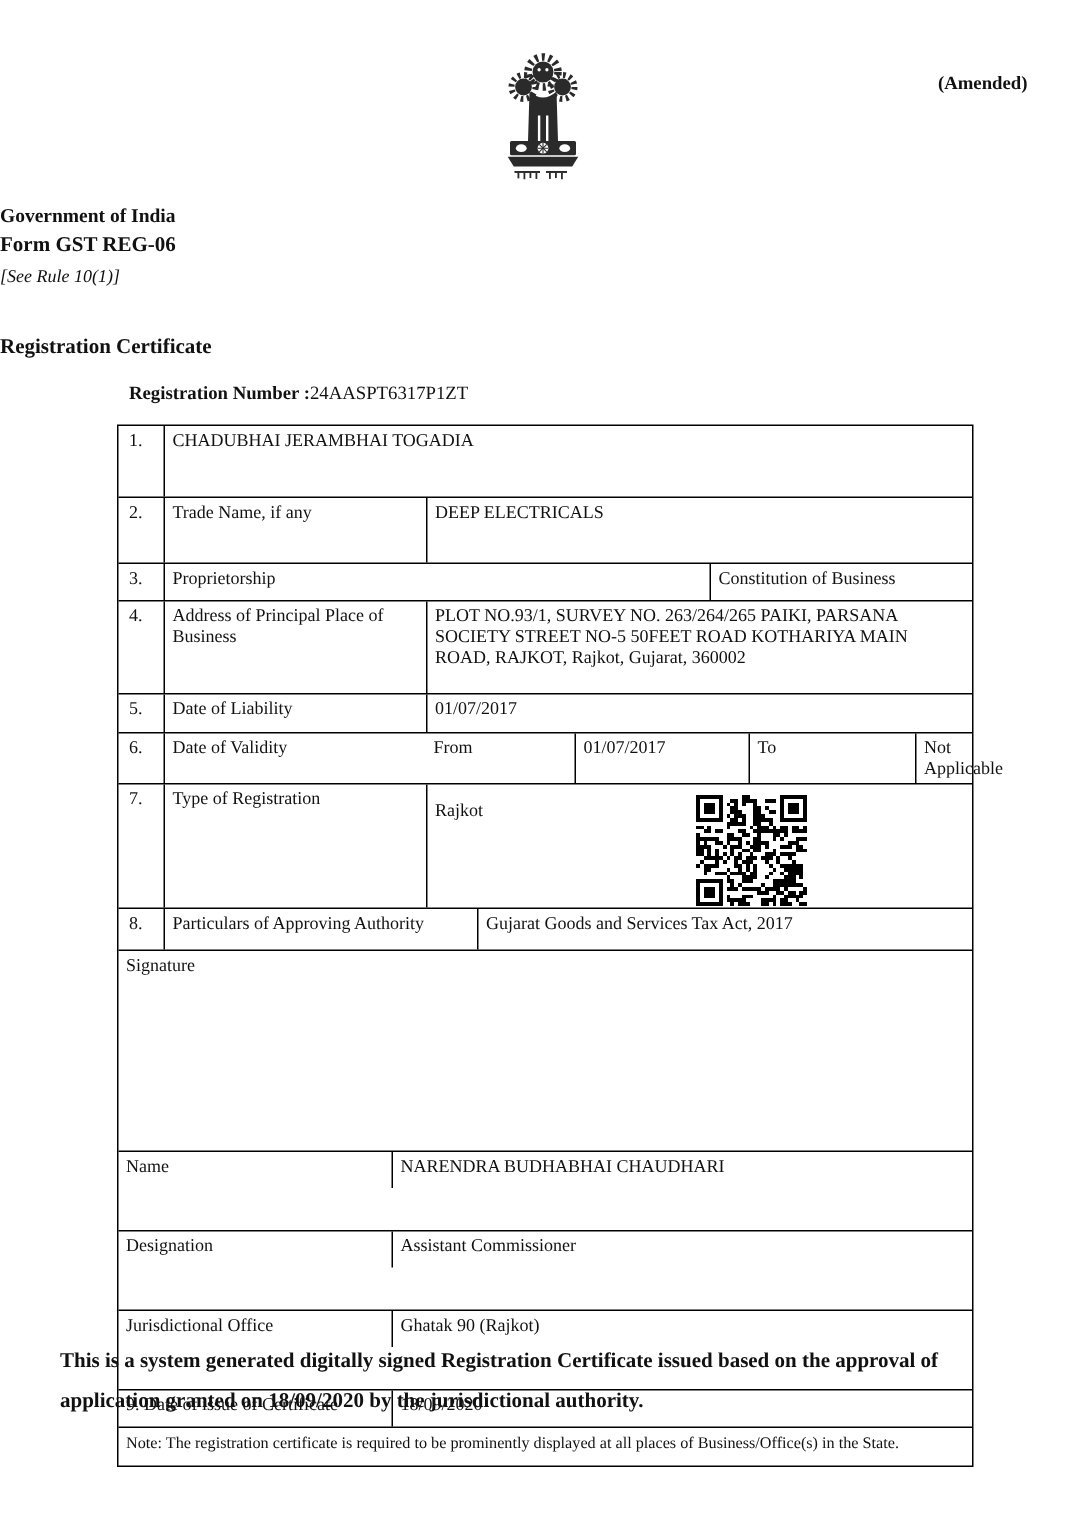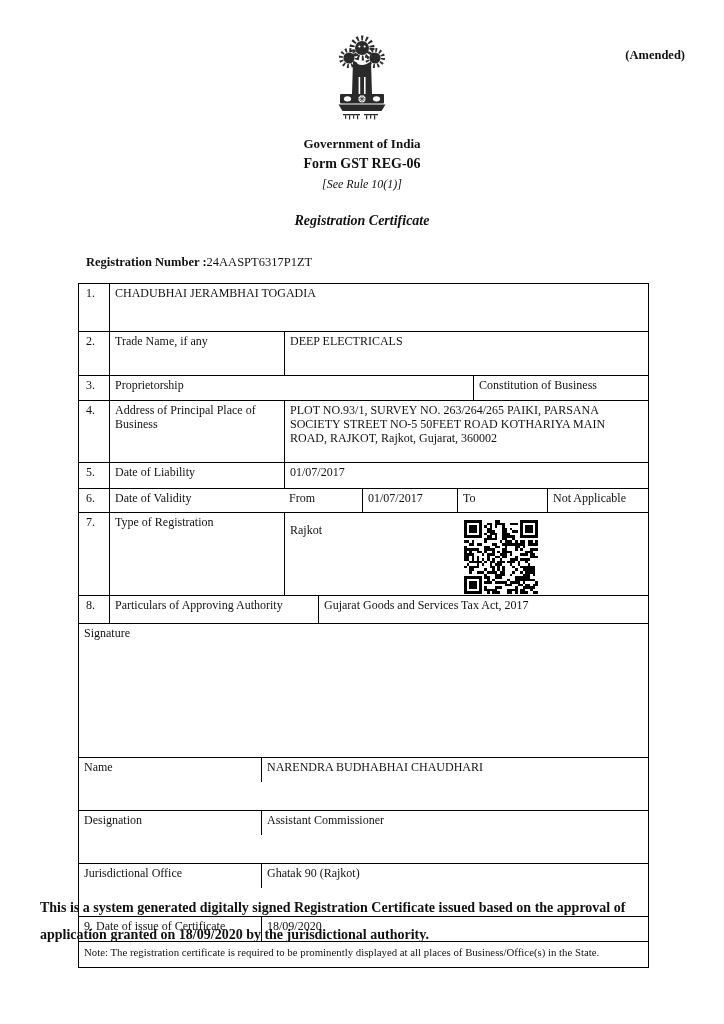--- a/index.html
+++ b/index.html
@@ -7,42 +7,42 @@
     position:relative;
     width:724px;height:1024px;
     background:#ffffff;
     margin:0 auto;
     font-family:"Liberation Serif","DejaVu Serif",serif;
     color:#111;
     overflow:hidden;
   }
   .amended{position:absolute;top:48px;right:39px;font-weight:bold;font-size:12.5px;}
   .emblem{position:absolute;top:33px;left:50%;transform:translateX(-50%);width:72px;height:88px;}
-  .center{position:absolute;left:0;width:724px;text-align:center;}
+  .center{position:absolute;left:0;width:724px;}
   .gov{top:136px;font-weight:bold;font-size:13px;}
   .form{top:156px;font-weight:bold;font-size:14px;}
   .rule{top:177px;font-style:italic;font-size:12px;}
-  .cert{top:213px;font-weight:bold;font-size:14px;font-style:italic;}
+  .cert{top:224px;font-weight:bold;font-size:14px;}
   .regline{position:absolute;top:255px;left:86px;font-size:12.5px;}
   .regline .b{font-weight:bold;}
   .tbl{position:absolute;top:283px;left:78px;width:571px;border:1px solid #000;font-size:12px;box-sizing:border-box;}
   .tr{display:flex;border-top:1px solid #000;align-items:stretch;}
   .tr:first-child{border-top:none;}
   .c{border-left:1px solid #000;padding:3px 5px 2px 5px;box-sizing:border-box;overflow:hidden;line-height:1.16;}
   .c:first-child{border-left:none;}
   .num{width:30px;flex:none;padding-left:7px;}
   .lbl{width:175px;flex:none;}
   .lbl8{width:209px;flex:none;}
   .lblB{width:182px;flex:none;}
   .val{flex:1;}
   .r1{min-height:47px;} .r2{min-height:43px;} .r3{min-height:24px;}
   .r4{min-height:61px;} .r5{min-height:25px;} .r6{min-height:23px;}
   .r7{min-height:82px;} .r8{min-height:27px;} .rsig{min-height:105px;}
   .rn{min-height:24px;margin-top:28px;} .rnote{min-height:25px;}
-  .sub{display:flex;flex:1;padding:0;}
+  .sub{display:flex;flex:1;padding:0;gap:21px;}
   .sub .c{padding:3px 5px 2px 5px;}
   .s1{width:78px;flex:none;border-left:none;}
   .s2{width:95px;flex:none;}
   .s3{width:90px;flex:none;}
   .s4{flex:1;}
   .val7{position:relative;padding-top:11px;}
   .qr{position:absolute;left:178px;top:7px;width:76px;height:74px;}
   .sigcell{border-left:none;flex:1;}
   .notecell{border-left:none;flex:1;font-size:10.8px;padding-top:4px;}
   .footnote{position:absolute;top:894px;left:40px;width:652px;font-weight:bold;font-size:14px;line-height:1.95;}

